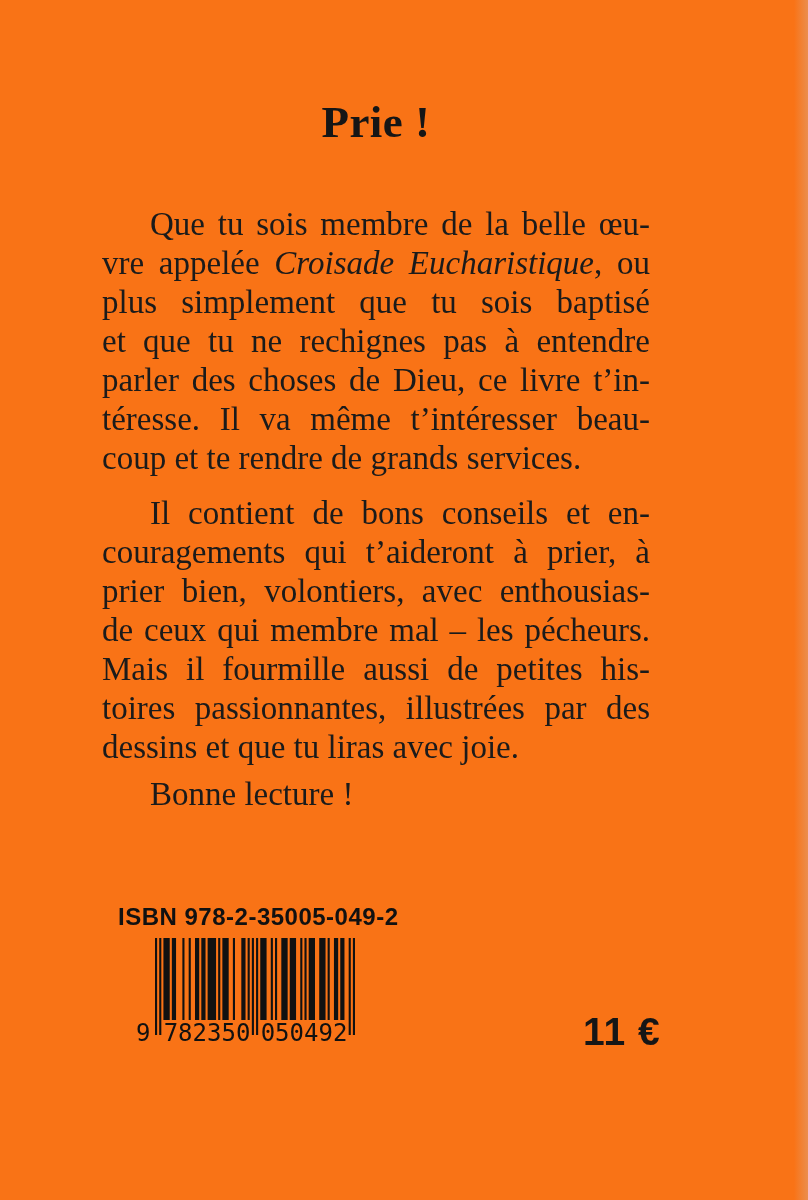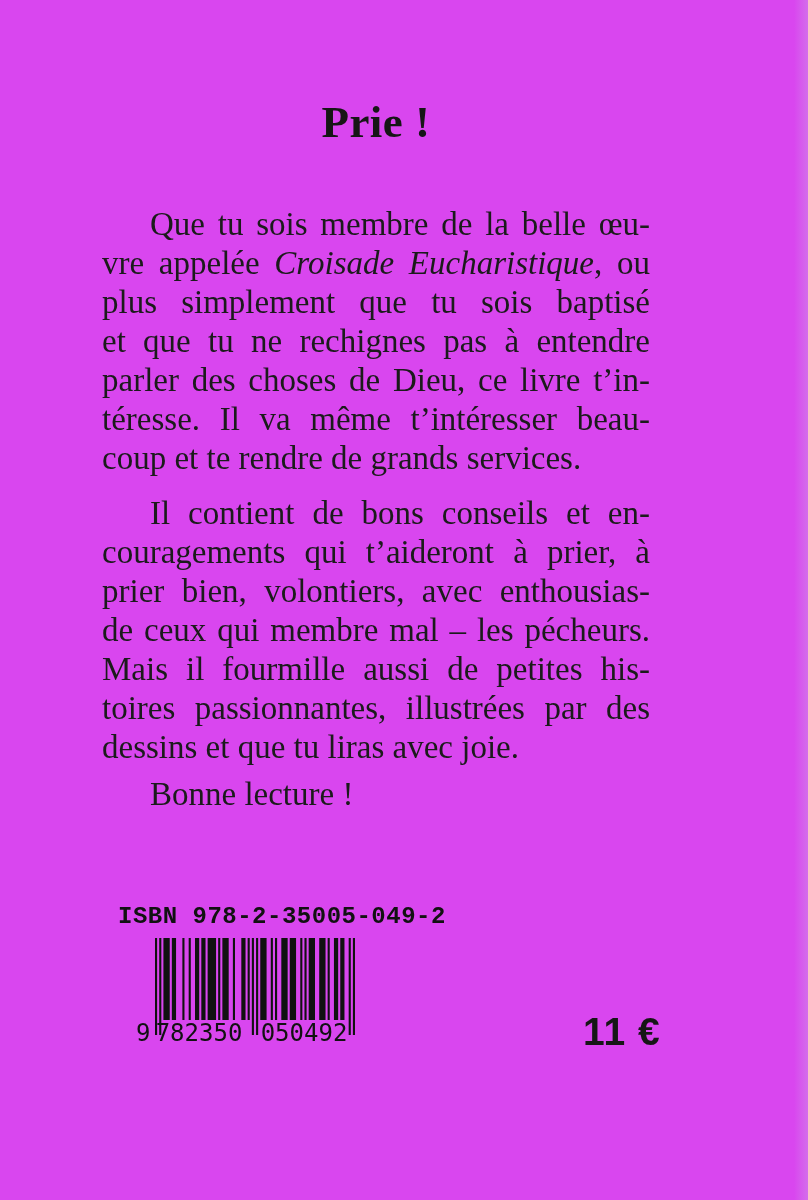--- a/index.html
+++ b/index.html
@@ -1,21 +1,21 @@
 <!DOCTYPE html>
 <html><head>
 <meta charset="utf-8">
 <style>
   * { margin: 0; padding: 0; box-sizing: border-box; }
   html, body { background: #ffffff; }
   .page {
     position: relative;
     width: 808px;
     height: 1200px;
-    background: #d946ef;
+    background: #f97316;
     overflow: hidden;
     font-family: "Liberation Serif", serif;
     color: #1b1b1b;
   }
   .edge-shadow-right {
     position: absolute;
     top: 0; right: 0;
     width: 14px; height: 1200px;
     background: linear-gradient(to right, rgba(200,212,224,0) 0%, rgba(198,210,224,0.28) 100%);
     pointer-events: none;
@@ -53,21 +53,21 @@
   .closing-line {
     margin-top: 8px;
     text-indent: 48px;
     font-size: 33px;
     line-height: 39px;
   }
   .isbn-label {
     position: absolute;
     top: 903px;
     left: 118px;
-    font-family: Liberation Mono, monospace;
+    font-family: Liberation Sans, sans-serif;
     font-weight: bold;
     font-size: 24px;
     color: #111111;
     letter-spacing: 0.5px;
   }
   .barcode-wrap {
     position: absolute;
     top: 938px;
     left: 155px;
     width: 200px;
@@ -78,21 +78,21 @@
     top: 82px;
     left: 0;
     width: 200px;
     height: 26px;
     font-family: "DejaVu Sans Mono", monospace;
     font-size: 24px;
     line-height: 26px;
     color: #111111;
   }
   .bd-left  { position: absolute; left: -19px; top: 0; }
-  .bd-g1    { position: absolute; left: 0;  width: 88px; top: 0; text-align: center; }
+  .bd-g1    { position: absolute; left: 8px;  width: 88px; top: 0; text-align: center; }
   .bd-g2    { position: absolute; left: 105px; width: 88px; top: 0; text-align: center; }
   .price-label {
     position: absolute;
     top: 1010px;
     left: 583px;
     font-family: "Liberation Sans", sans-serif;
     font-weight: bold;
     font-size: 39px;
     color: #161616;
     letter-spacing: 1px;

